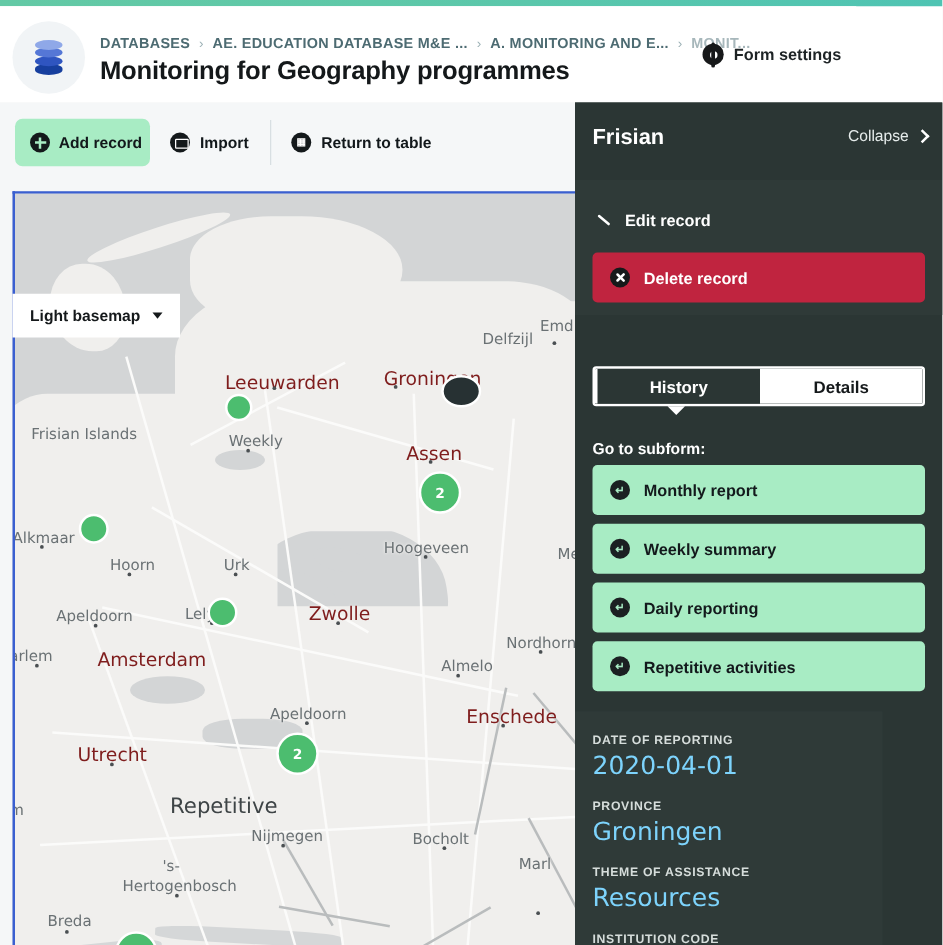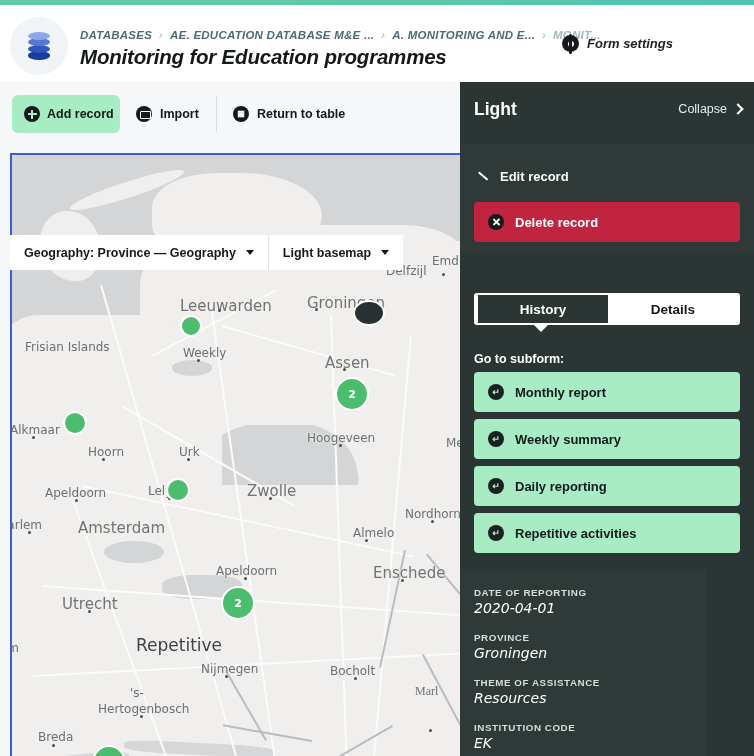--- a/index.html
+++ b/index.html
@@ -14,21 +14,20 @@
   
   .accent-bar {
     position: absolute; top: 0; left: 0; width: 754px; height: 5px;
     background: linear-gradient(90deg,#63c9a5 0%,#5ec8a8 40%,#4fc4b3 100%);
   }
 
   
   .header {
     position: absolute; top: 5px; left: 0; width: 685px; height: 77px;
     background: #ffffff;
-    font-style: italic;
   }
   .db-badge {
     position: absolute; left: 10px; top: 12px;
     width: 58px; height: 58px; border-radius: 50%;
     background: #f1f4f6;
     display: flex; align-items: center; justify-content: center;
   }
   .db-cyl { position: relative; width: 22px; height: 28px; }
   .db-cyl .seg { position: absolute; left: 0; width: 22px; }
   .db-cyl .s1 { top: 0;  height: 8px;  background: #8fa8e8; border-radius: 11px/4px; }
@@ -136,21 +135,21 @@
     position: absolute; background: #b9bcbd; width: 2px; transform-origin: 0 0;
   }
   .city-dot {
     position: absolute; width: 3px; height: 3px; background: #4a4f52; border-radius: 50%;
   }
   .city-label {
     position: absolute; font-size: 12px; color: #6a7174;
     font-family: "DejaVu Sans", sans-serif; white-space: nowrap;
     text-shadow: 0 0 3px #f0efed, 0 0 2px #f0efed;
   }
-  .city-label.big { font-size: 15px; color: #737373; }
+  .city-label.big { font-size: 15px; color: #7f1d1d; }
   .city-label.huge { font-size: 17px; color: #3e4446; }
 
   .marker {
     position: absolute; border-radius: 50%;
     display: flex; align-items: center; justify-content: center;
     color: #ffffff; font-size: 11px; font-weight: 600;
     border: 2px solid #ffffff; cursor: pointer;
     font-family: "DejaVu Sans", sans-serif;
   }
   .marker.green { background: #4cbd6f; }
@@ -259,23 +258,22 @@
 
   .fields {
     position: absolute; left: 0; top: 487px; width: 246px; height: 187px;
     background: #2f3a38; padding: 18px 0 0 14px;
   }
   .fkey {
     font-size: 9.8px; font-weight: 700; letter-spacing: .55px;
     color: #d6dddb; text-transform: uppercase; margin-bottom: 2px;
   }
   .fval {
-    font-size: 14px; color: #ffffff; margin-bottom: 16px;
+    font-size: 20px; color: #7dd3fc; margin-bottom: 16px;
     font-family: "DejaVu Sans", sans-serif;
-    font-style: italic;
   }
 </style>
 </head>
 <body>
 
 <div id="app">
 
   <div class="accent-bar"></div>
 
   <div class="header">
@@ -291,21 +289,21 @@
     <div class="crumbs">
       <span>DATABASES</span>
       <span class="sep">›</span>
       <span>AE. EDUCATION DATABASE M&amp;E ...</span>
       <span class="sep">›</span>
       <span>A. MONITORING AND E...</span>
       <span class="sep">›</span>
       <span class="dim">MONIT...</span>
     </div>
 
-    <div class="page-title">Monitoring for Education programmes</div>
+    <div class="page-title">Monitoring for Geography programmes</div>
 
     <div class="form-settings">
       <span class="gear"></span>
       <span>Form settings</span>
     </div>
   </div>
 
   <div class="left-pane">
 
     <div class="toolbar">
@@ -409,54 +407,50 @@
             <div class="city-dot" style="left: 389px; top: 424px;"></div>
             <div class="city-label huge" style="left: 124px; top: 480px;">Repetitive</div>
             <div class="city-label" style="left: -12px; top: 486px;">am</div>
             <div class="city-label" style="left: 189px; top: 507px;">Nijmegen</div>
             <div class="city-dot" style="left: 213px; top: 520px;"></div>
             <div class="city-label" style="left: 318px; top: 509px;">Bocholt</div>
             <div class="city-dot" style="left: 342px; top: 522px;"></div>
             <div class="city-label" style="left: 118px; top: 531px;">'s-</div>
             <div class="city-label" style="left: 86px; top: 547px;">Hertogenbosch</div>
             <div class="city-dot" style="left: 128px; top: 560px;"></div>
-            <div class="city-label" style="left: 403px; top: 529px; font-family: Liberation Serif, serif;">Marl</div>
+            <div class="city-label" style="left: 403px; top: 529px;">Marl</div>
             <div class="city-dot" style="left: 417px; top: 574px;"></div>
             <div class="city-label" style="left: 26px; top: 575px;">Breda</div>
             <div class="city-dot" style="left: 40px; top: 589px;"></div>
           </div>
 
         <div id="map-markers">
             <div class="marker green" style="left: 168px; top: 160px; width: 22px; height: 22px;"></div>
             <div class="marker sel" style="left: 341px; top: 145px; width: 26px; height: 26px;"></div>
             <div class="marker green" style="left: 323px; top: 222px; width: 34px; height: 34px;">2</div>
             <div class="marker green" style="left: 51px; top: 256px; width: 24px; height: 24px;"></div>
             <div class="marker green" style="left: 154px; top: 323px; width: 24px; height: 24px;"></div>
             <div class="marker green" style="left: 209px; top: 431px; width: 34px; height: 34px;">2</div>
             <div class="marker green" style="left: 80px; top: 590px; width: 34px; height: 34px;">2</div>
           </div>
 
       </div>
     </div>
 
     <div class="map-controls">
       <div class="sel">
-        <span>Geography: Province — Geography</span>
-        <span class="caret"></span>
-      </div>
-      <div class="sel">
         <span>Light basemap</span>
         <span class="caret"></span>
       </div>
     </div>
   </div>
 
   <div class="right-pane">
     <div class="rp-head">
-      <div class="rp-title">Light</div>
+      <div class="rp-title">Frisian</div>
       <div class="rp-collapse">
         <span>Collapse</span>
         <span class="chev-r"></span>
       </div>
     </div>
 
     <div class="rp-actions">
       <div class="edit-record">
         <span class="pencil"></span>
         <span>Edit record</span>

